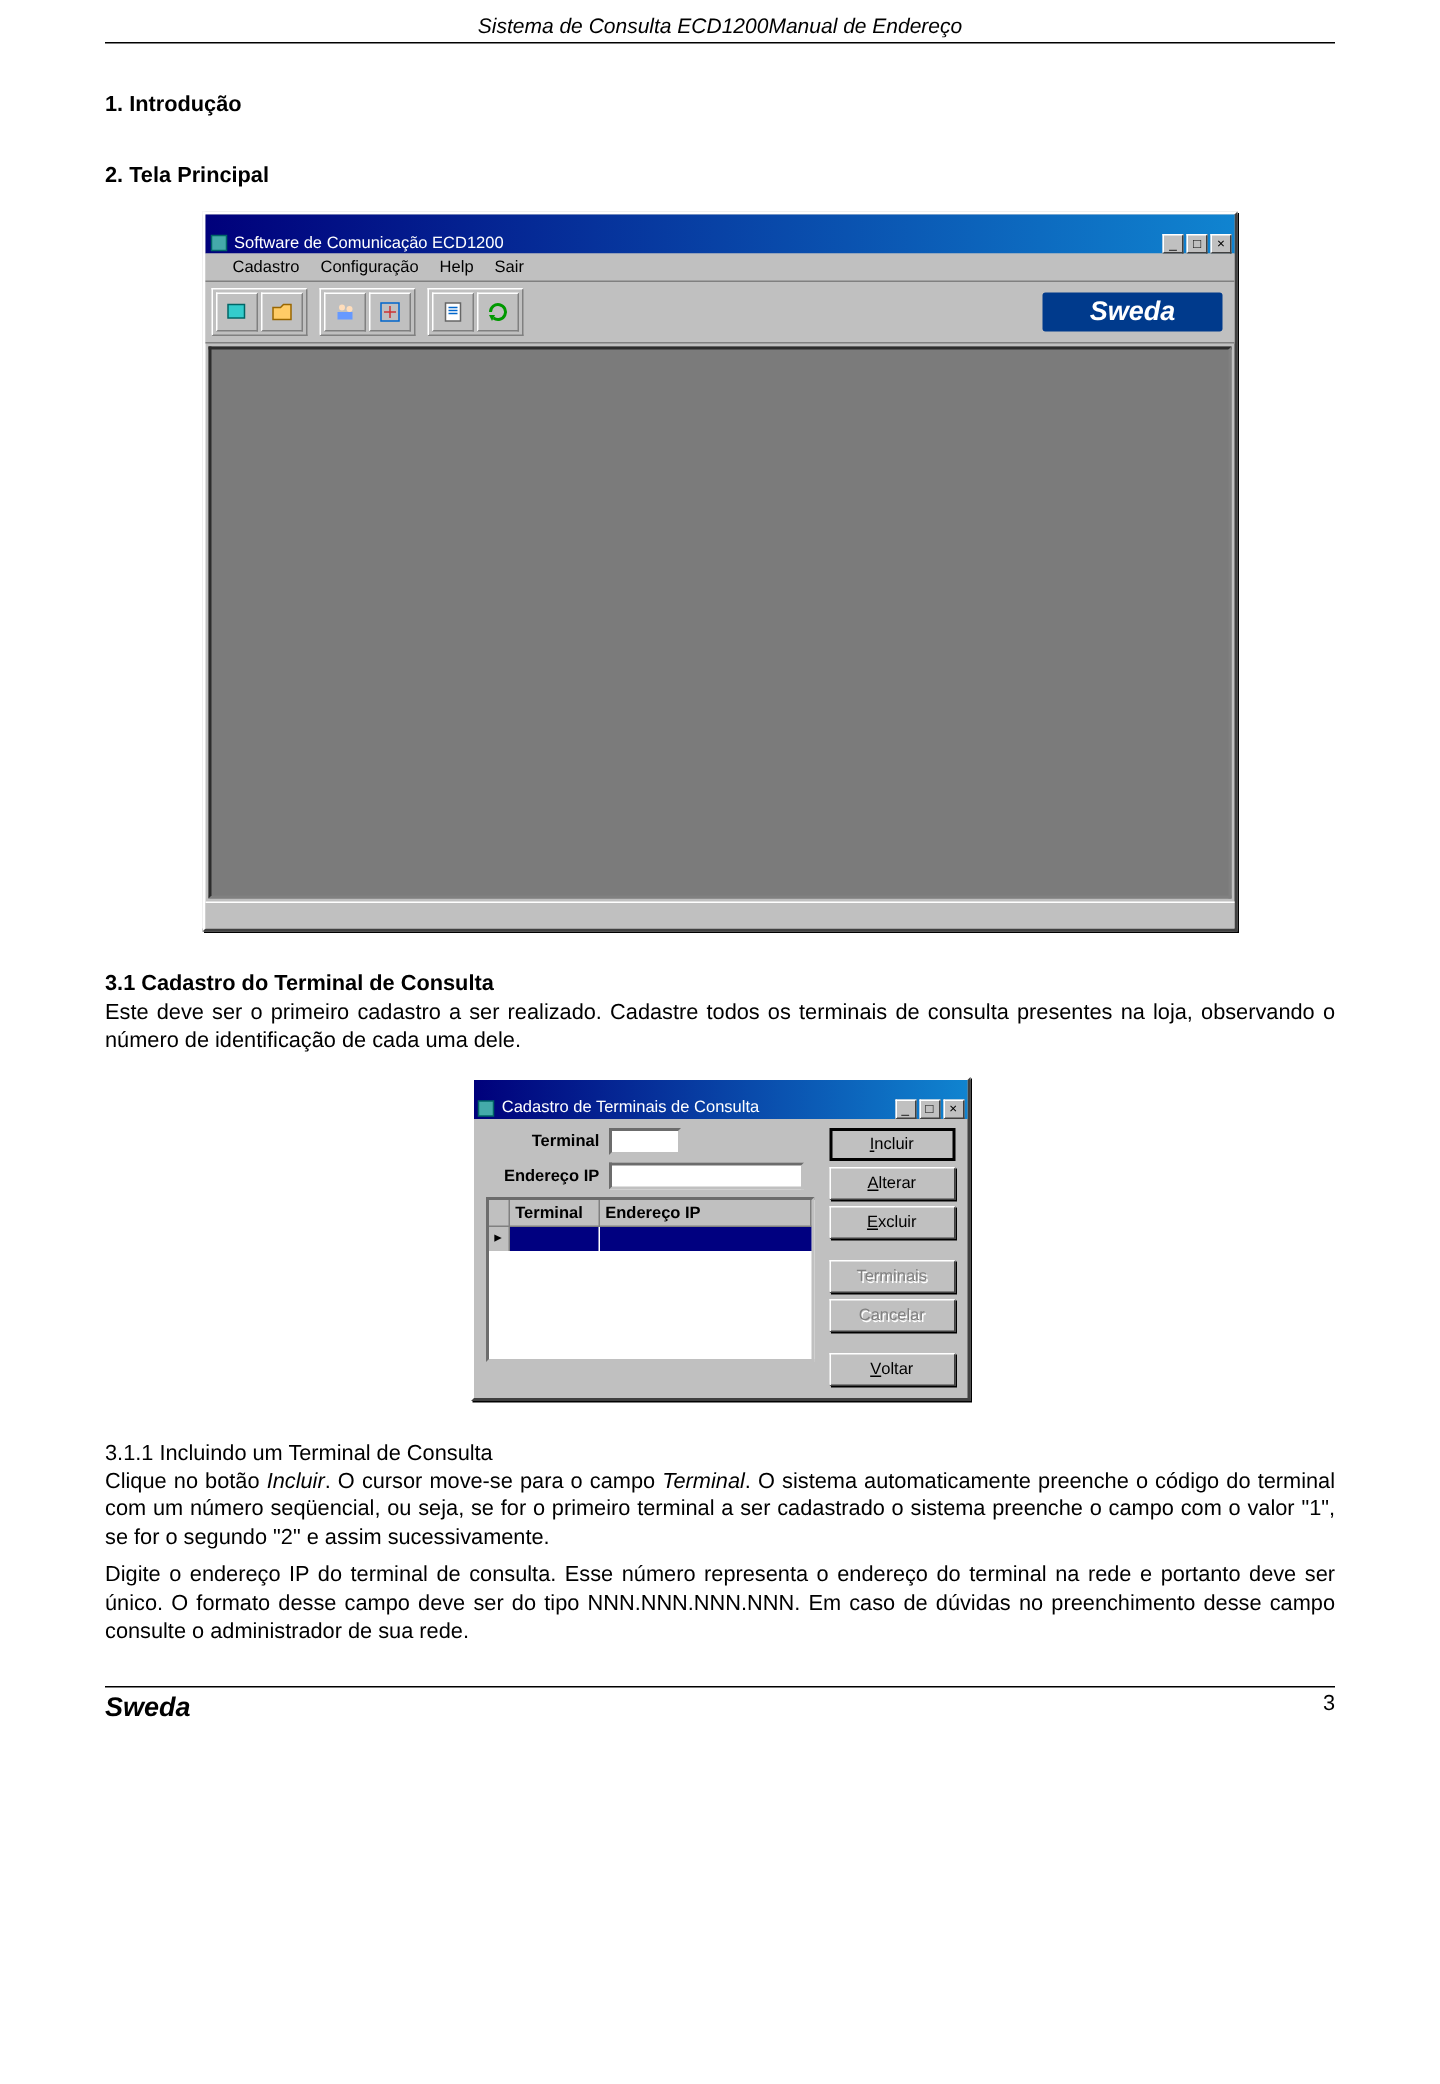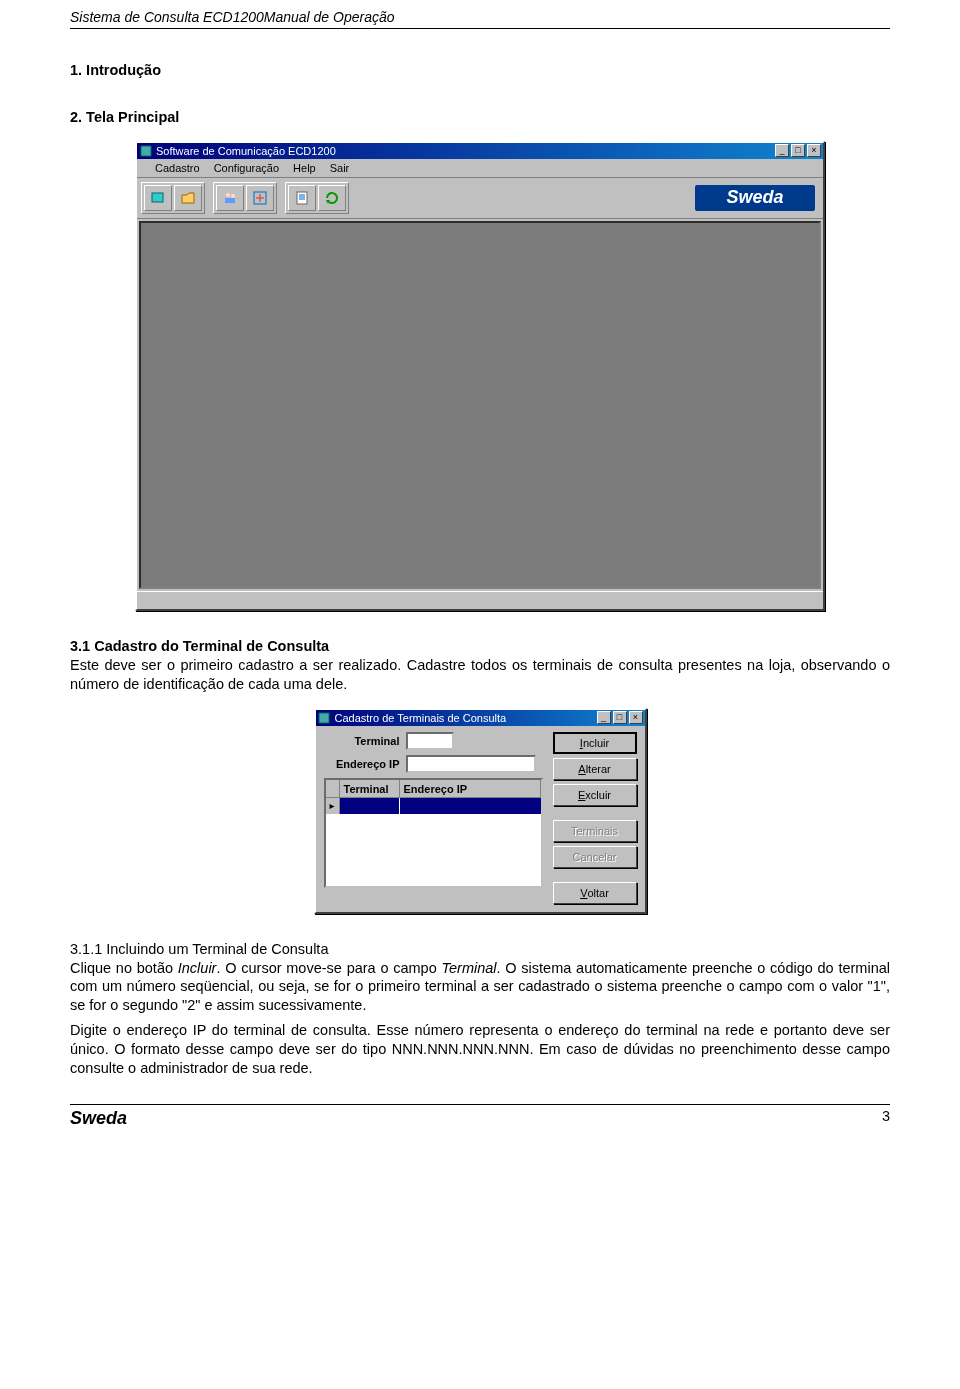--- a/index.html
+++ b/index.html
@@ -10,21 +10,21 @@
     width: 960px;
     margin: 0 auto;
     font-size: 14.5px;
     line-height: 1.3;
   }
   .page {
     padding: 0 70px 20px 70px;
   }
   .page-head {
     display: flex;
-    justify-content: flex-start;
+    justify-content: center;
     font-style: italic;
     font-family: Arial, sans-serif;
     font-size: 14px;
     padding: 8px 0 2px 0;
   }
   .page-head-line {
     border-bottom: 1px solid #000;
     margin-bottom: 32px;
   }
   .bold { font-weight: bold; }
@@ -41,22 +41,22 @@
     border-right-color: #404040;
     border-bottom-color: #404040;
     box-shadow: 1px 1px 0 #000;
     font-family: "MS Sans Serif", Tahoma, sans-serif;
     font-size: 11px;
   }
   .win-main { width: 690px; }
   .win-dlg  { width: 333px; }
   .titlebar {
     display: flex;
-    align-items: center;
-    height: 16px;
+    align-items: flex-end;
+    height: 26px;
     background: linear-gradient(to right, #00007b, #1084d0);
     color: #fff;
     padding: 0 2px;
   }
   .titlebar .spacer { flex: 1; }
   .win-btn {
     width: 14px; height: 13px;
     background: #c0c0c0;
     border: 1px solid #fff;
     border-right-color: #404040;
@@ -181,21 +181,21 @@
   .emph { font-style: italic; }
   .body-text { margin-bottom: 6px; }
   .spacer-v { height: 14px; }
 </style>
 </head>
 <body>
 
 <div class="page">
   <div class="page-head">
     <span>Sistema de Consulta ECD1200</span>
-    <span>Manual de Operação</span>
+    <span>Manual de Endereço</span>
   </div>
   <div class="page-head-line"></div>
 
   <div class="section">
     <p class="bold">1. Introdução</p>
     <div class="spacer-v"></div>
   </div>
 
   <div class="section">
     <p class="bold">2. Tela Principal</p>

